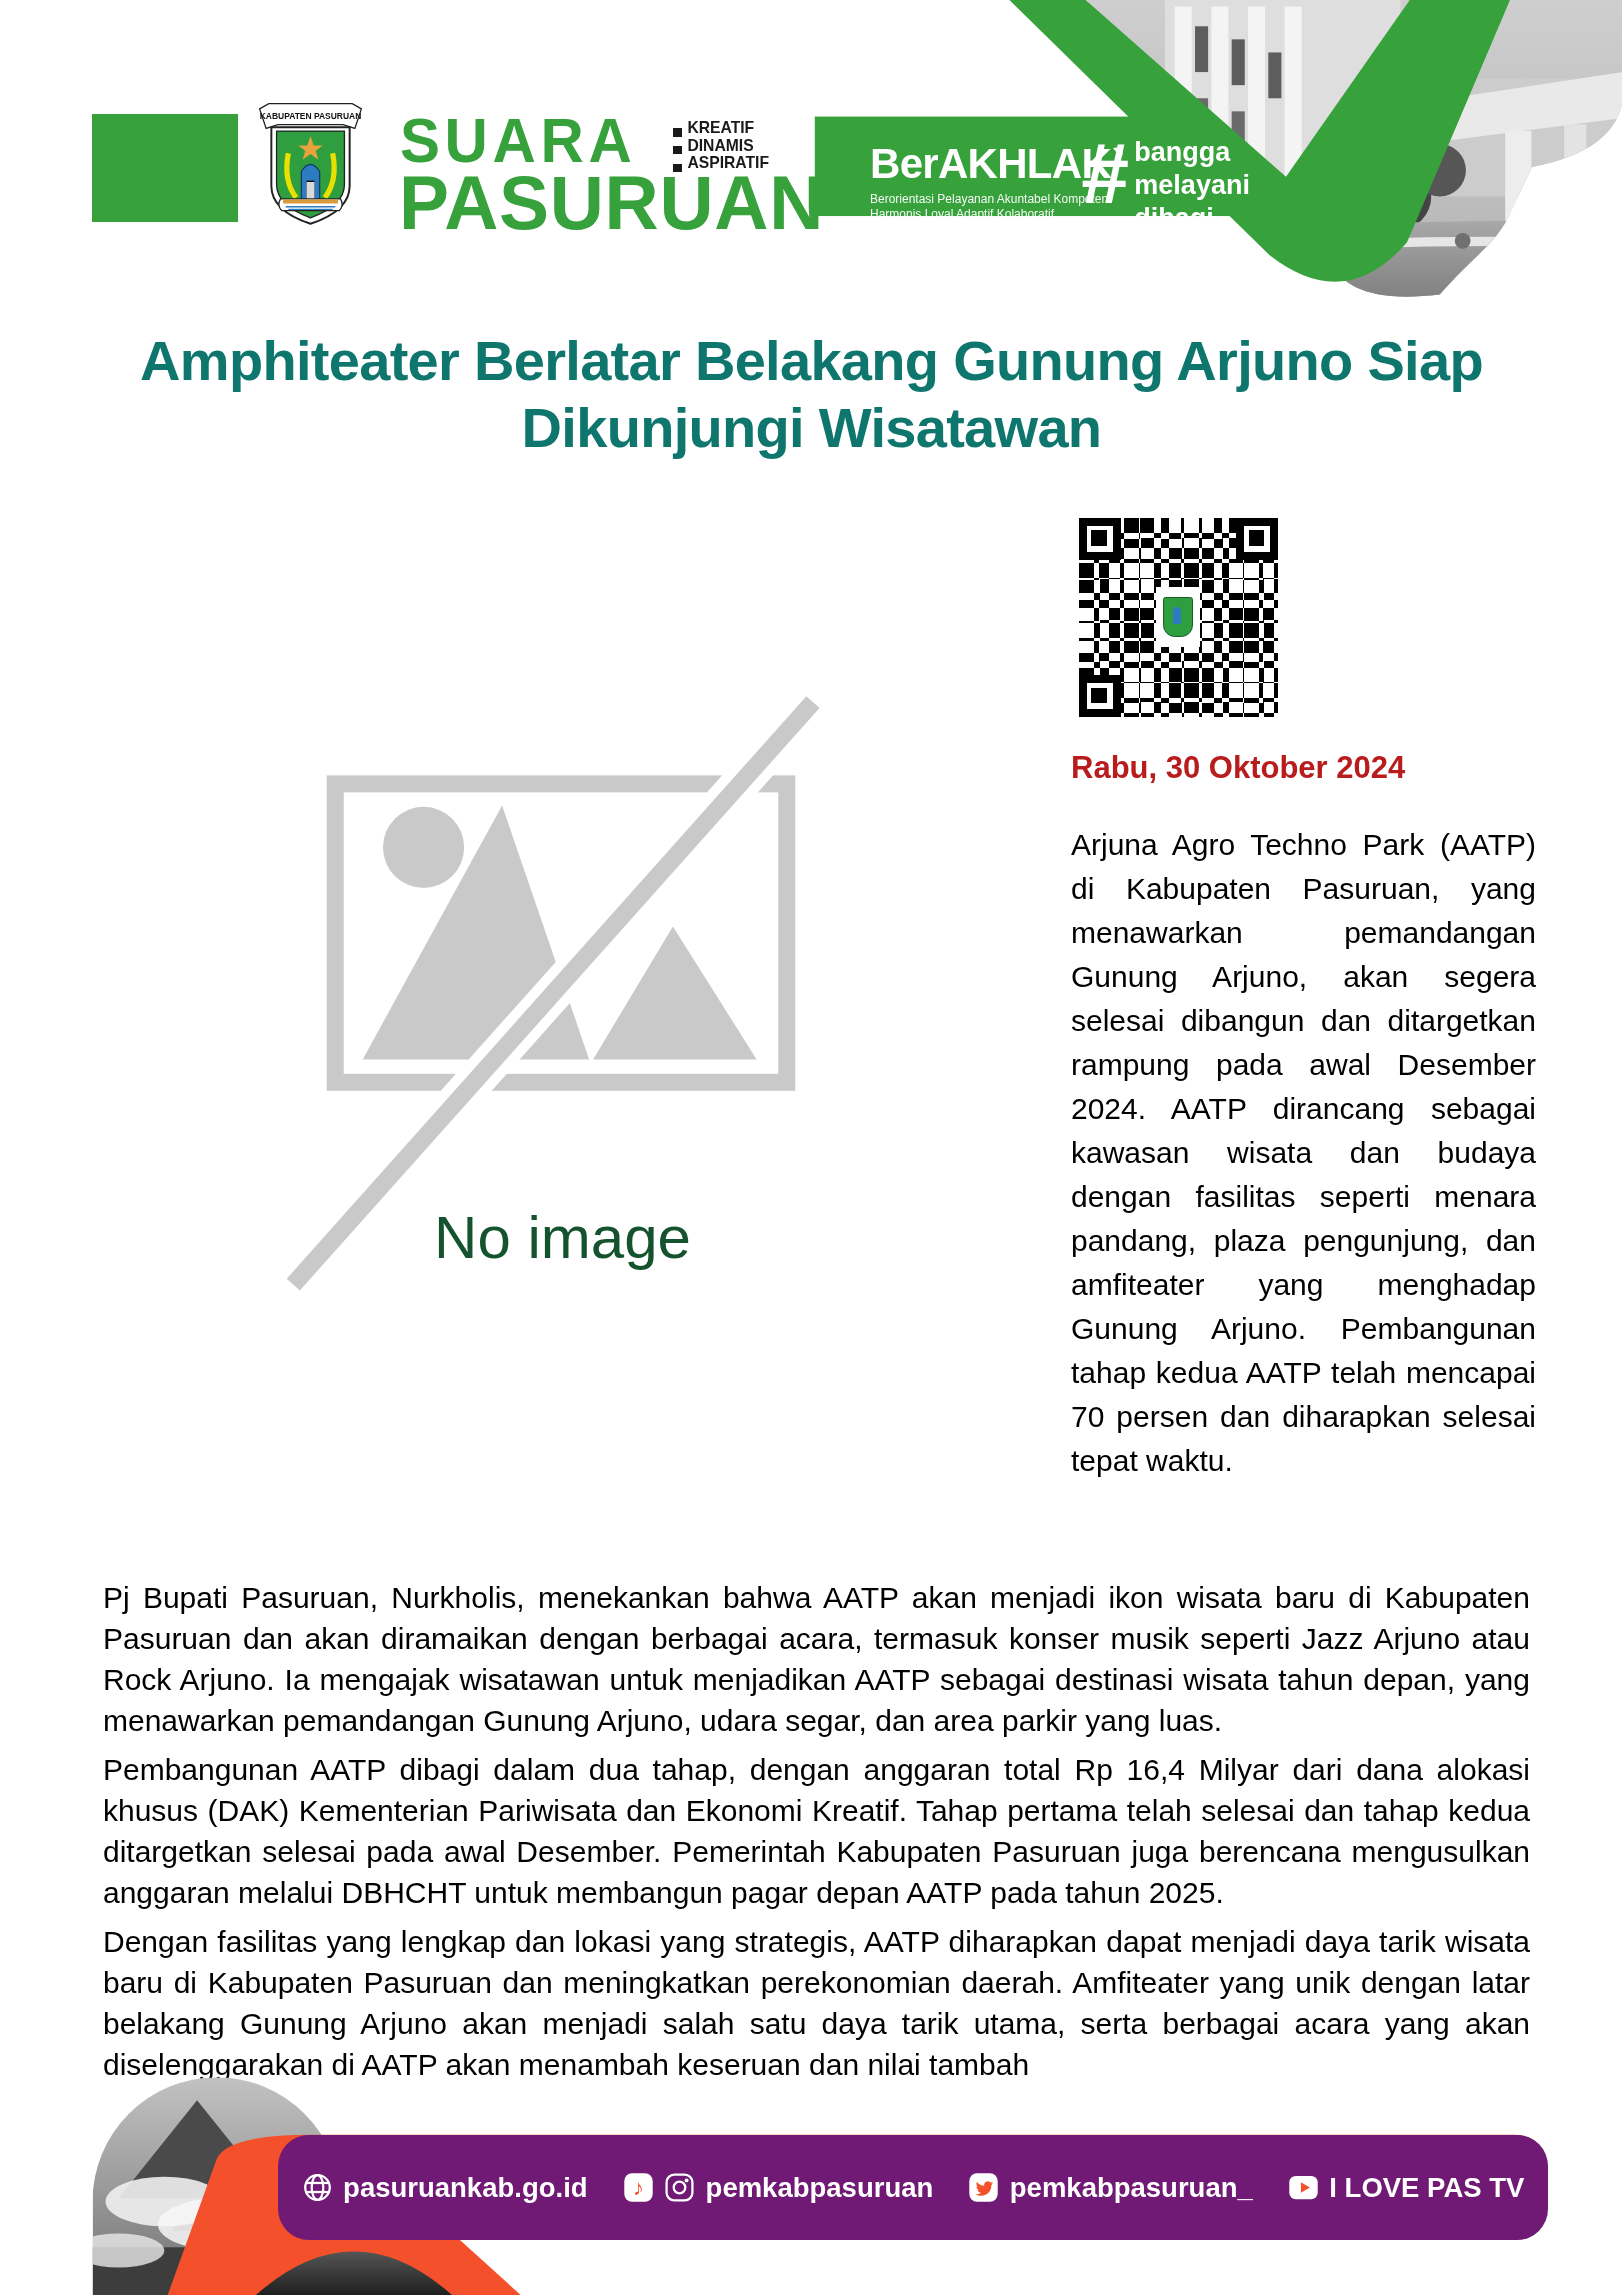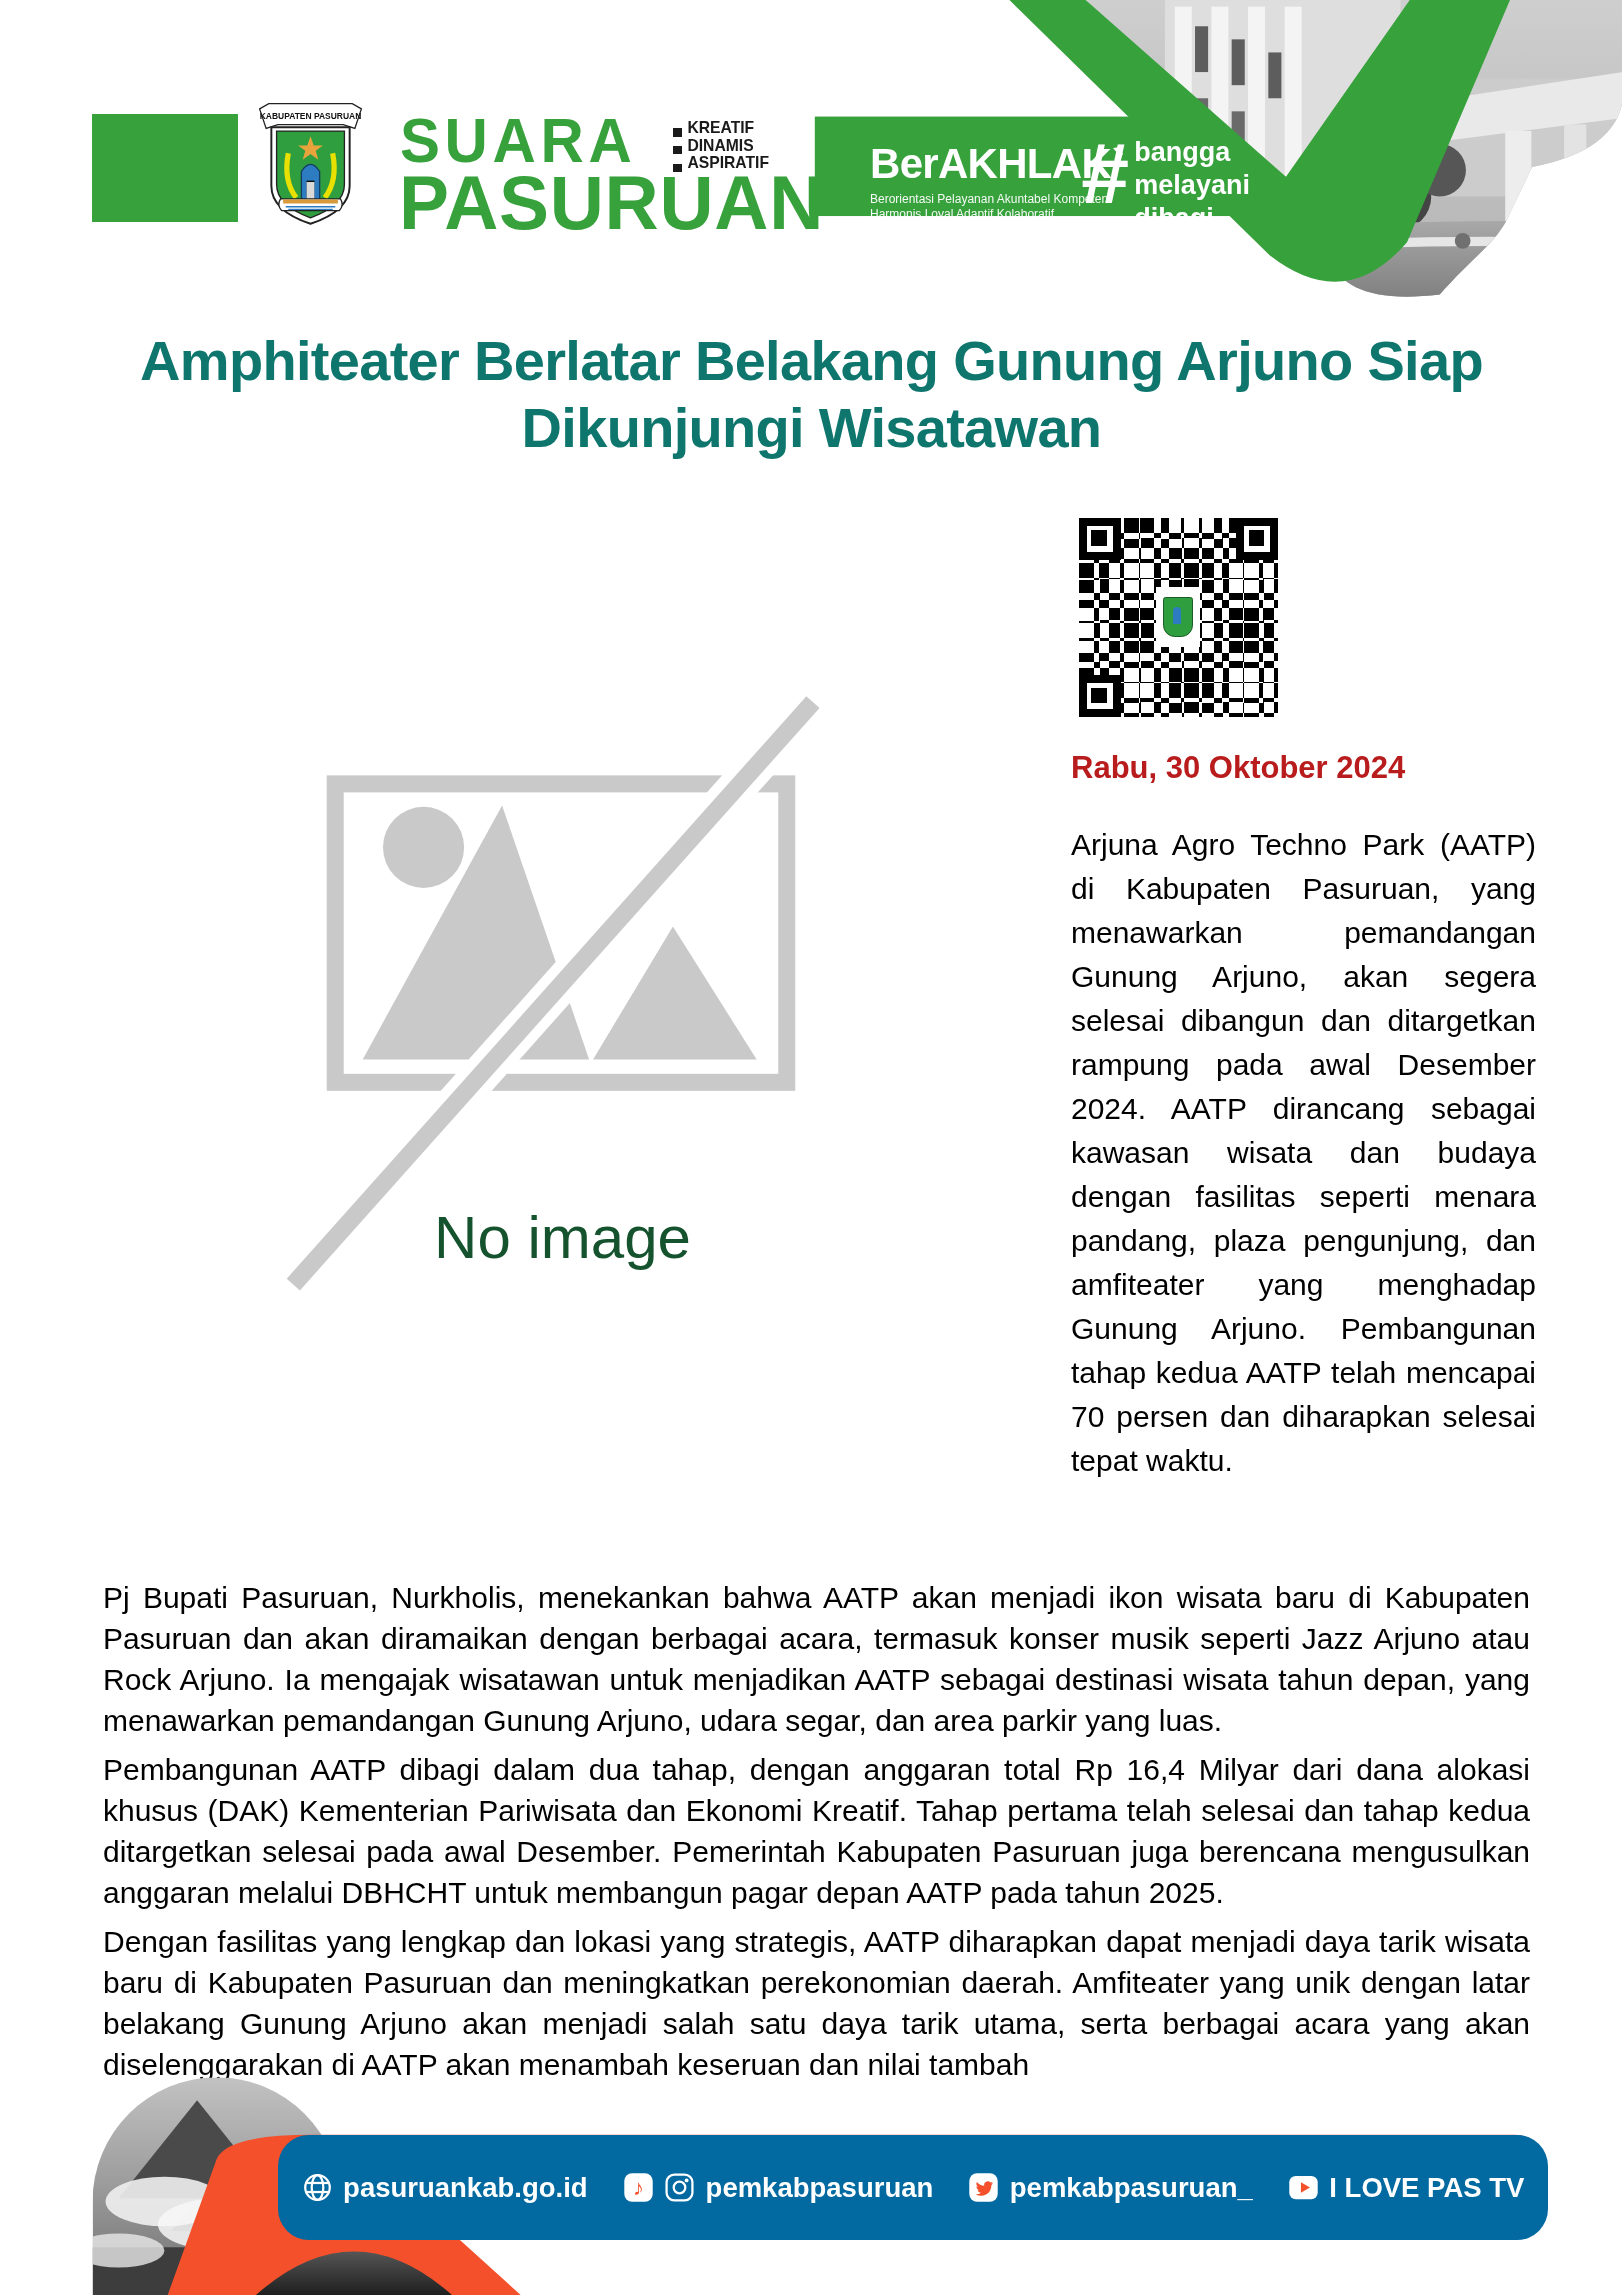--- a/index.html
+++ b/index.html
@@ -54,21 +54,21 @@
   
   .noimg-text{left:281px;top:1203px;width:563px;text-align:center;font-size:60px;color:#14532d;}
 
   
   .col-right{left:1071px;top:823px;width:465px;height:746px;overflow:hidden;
              font-size:30px;line-height:44px;color:#000;text-align:justify;}
   .body-paras{left:95px;top:1569px;width:1443px;font-size:30px;line-height:41px;color:#000;}
   .body-paras p{margin:8px;text-align:justify;}
 
   
-  .footer-bar{left:278px;top:2135px;width:1270px;height:105px;background:#0369a1;border-radius:31px;
+  .footer-bar{left:278px;top:2135px;width:1270px;height:105px;background:#701a75;border-radius:31px;
               display:flex;align-items:center;justify-content:center;gap:35px;color:#fff;
               font-size:27.5px;font-weight:bold;z-index:6;}
   .fgroup{display:flex;align-items:center;gap:10.5px;}
   .icon44{width:31px;height:31px;flex:0 0 auto;}
 
   .svg-abs{position:absolute;}
 </style>
 </head>
 <body>
 

